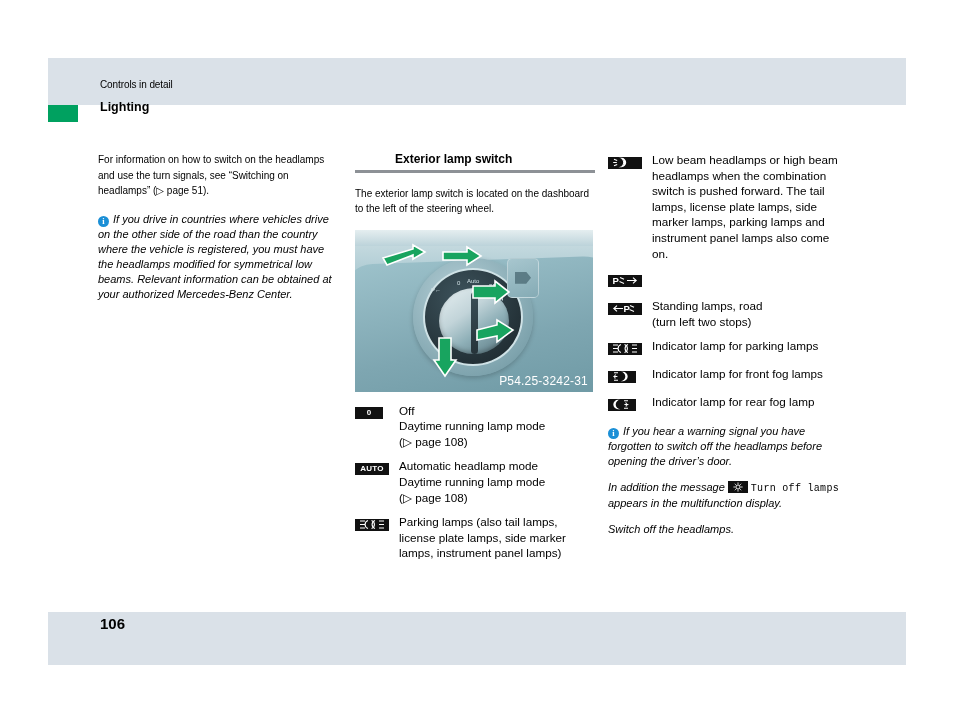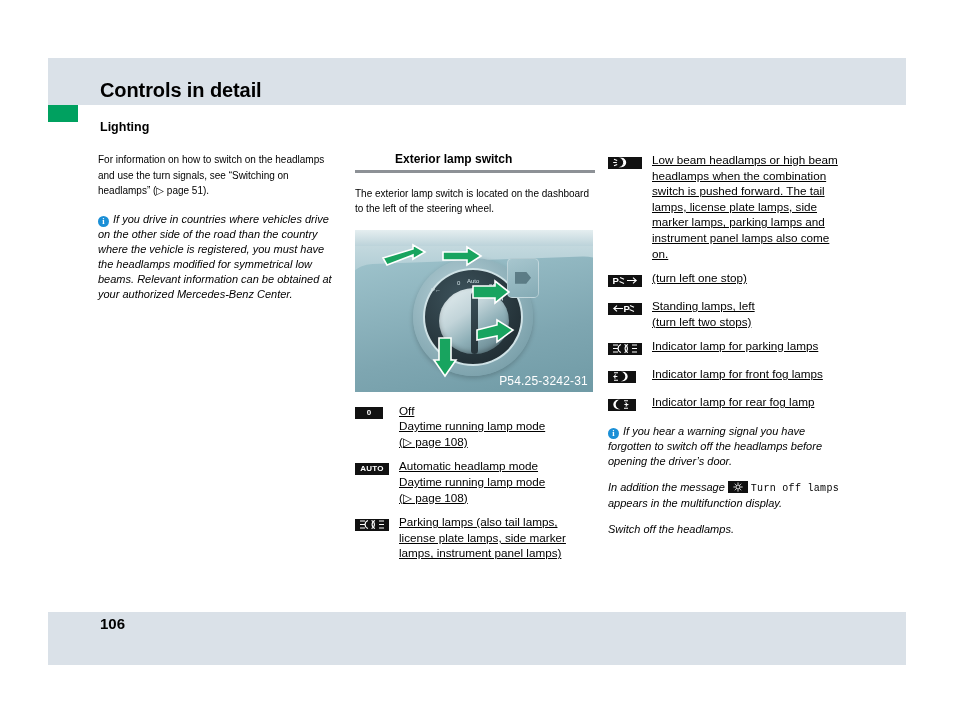--- a/index.html
+++ b/index.html
@@ -22,37 +22,37 @@
     left: 48px;
     top: 58px;
     width: 858px;
     height: 47px;
     background: #dae1e8;
   }
   .header-title {
     position: absolute;
     left: 100px;
     top: 79px;
-    font-size: 20px;
-    font-weight: bold;
+    font-size: 10px;
+    font-weight: normal;
     letter-spacing: -0.1px;
     color: #000;
   }
   .green-tab {
     position: absolute;
     left: 48px;
     top: 105px;
     width: 30px;
     height: 17px;
     background: #00a160;
   }
   .section-title {
     position: absolute;
     left: 100px;
-    top: 120px;
+    top: 100px;
     font-size: 12.5px;
     font-weight: bold;
     color: #000;
   }
 
   
   .footer-band {
     position: absolute;
     left: 48px;
     top: 612px;
@@ -196,21 +196,20 @@
     right: 5px; bottom: 4px;
     font-size: 12px;
     color: #ffffff;
     font-family: "Liberation Sans", sans-serif;
     letter-spacing: .2px;
   }
 
   
   .legend {
     margin-top: 11px;
-    text-decoration: underline;
   }
   .legend-row {
     display: flex;
     align-items: flex-start;
     margin-bottom: 9px;
   }
   .legend-row .badge-cell {
     width: 44px;
     flex: 0 0 44px;
     padding-top: 1px;
@@ -395,38 +394,37 @@
           <svg width="26" height="11" viewBox="0 0 26 11">
             <text x="0.5" y="9" fill="#ffffff" font-size="9.5" font-weight="bold" font-family="Liberation Sans, sans-serif">P</text>
             <g stroke="#ffffff" stroke-width="1.1" fill="none">
               <path d="M8 2.5 L12 4.3 M7.5 6.6 L12 8.4"></path>
               <path d="M15 5.5 H24 M21 2.6 L24.2 5.5 L21 8.4"></path>
             </g>
           </svg>
         </span>
       </div>
       <div class="legend-text">
-        <div>(turn left one stop)</div>
       </div>
     </div>
 
     <div class="legend-row">
       <div class="badge-cell">
         <span class="badge wide">
           <svg width="26" height="11" viewBox="0 0 26 11">
             <g stroke="#ffffff" stroke-width="1.1" fill="none">
               <path d="M11 5.5 H2 M5 2.6 L1.8 5.5 L5 8.4"></path>
               <path d="M18 2.5 L22 4.3 M17.5 6.6 L22 8.4"></path>
             </g>
             <text x="11.5" y="9" fill="#ffffff" font-size="9.5" font-weight="bold" font-family="Liberation Sans, sans-serif">P</text>
           </svg>
         </span>
       </div>
       <div class="legend-text">
-        <div>Standing lamps, left</div>
+        <div>Standing lamps, road</div>
         <div>(turn left two stops)</div>
       </div>
     </div>
 
     <div class="legend-row">
       <div class="badge-cell">
         <span class="badge wide">
           <svg width="26" height="11" viewBox="0 0 26 11">
             <g stroke="#ffffff" stroke-width="1.1" fill="none">
               <path d="M1 2 H6 M1 5.5 H6 M1 9 H6"></path>

